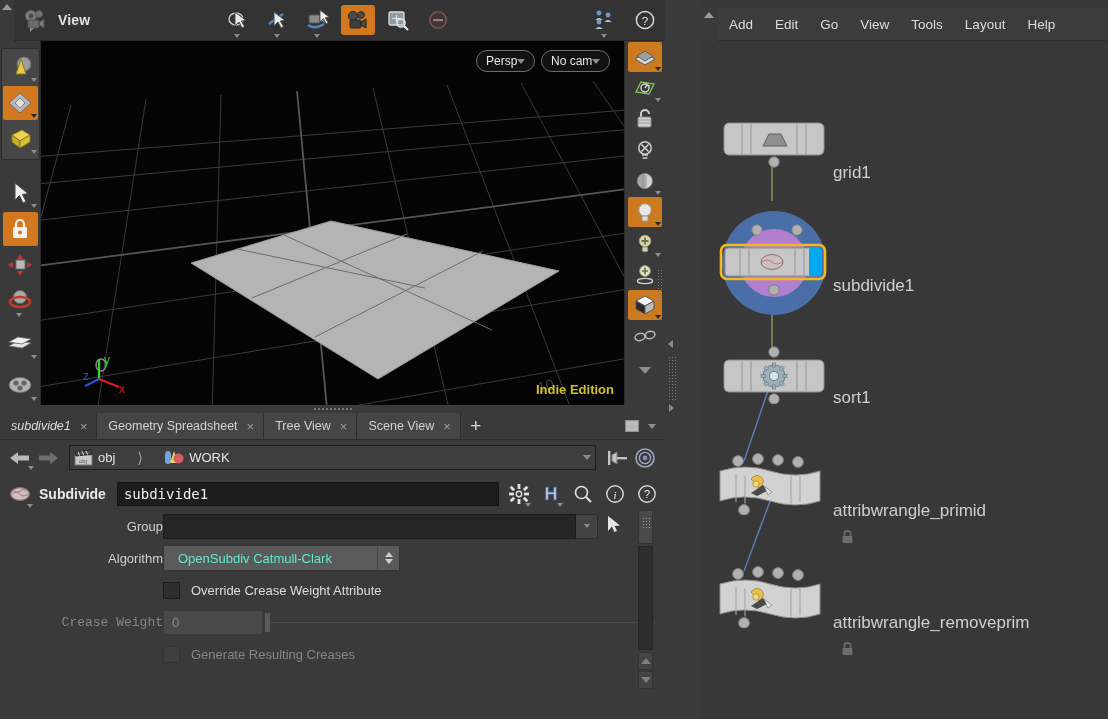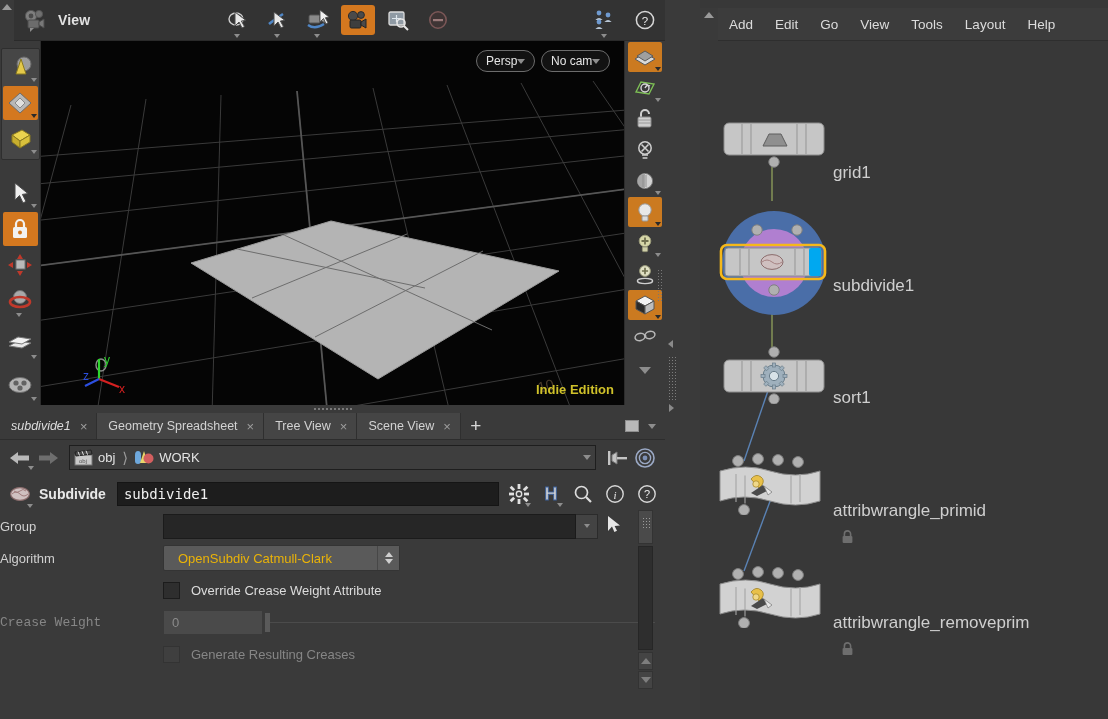--- a/index.html
+++ b/index.html
@@ -114,21 +114,21 @@
   .sq-ico{ width:14px;height:12px;background:#b9b9b9;border:1px solid #8e8e8e;}
 
   
   #pathbar{
     position:absolute; left:0; top:440px; width:665px; height:35px;
     background:#3a3a3a; display:flex; align-items:center; padding:0 6px;
   }
   .nav-arrow{ width:28px;height:24px;display:flex;align-items:center;justify-content:center;position:relative;}
   #path-field{
     flex:1; height:25px; margin:0 7px; background:#3e3e3e;
-    border:1px solid #1e1e1e; display:flex; align-items:center; padding:0 4px; gap:5px;
+    border:1px solid #1e1e1e; display:flex; align-items:center; padding:0 4px; gap:20px;
   }
   .path-seg{ display:flex; align-items:center; gap:5px; font-size:13px; color:#e4e4e4;}
   .path-sep{ color:#9a9a9a; font-size:15px; margin:0 2px; }
   #path-caret{ margin-left:auto; }
 
   
   #param-head{
     position:absolute; left:0; top:478px; width:665px; height:32px;
     background:#3a3a3a; display:flex; align-items:center; padding-left:8px; gap:7px;
   }
@@ -139,32 +139,32 @@
     display:flex; align-items:center; padding-left:6px;
   }
   .ph-ico{ width:25px;height:26px;display:flex;align-items:center;justify-content:center;position:relative;}
 
   
   #params{
     position:absolute; left:0; top:510px; width:665px; height:209px;
     background:#3a3a3a;
   }
   .prow{ display:flex; align-items:center; height:32px; padding-left:0; }
-  .plabel{ width:163px; font-size:13px; color:#d0d0d0; }
+  .plabel{ width:163px; text-align:right; font-size:13px; color:#d0d0d0; }
   .plabel.dim{ color:#868686;font-family:Liberation Mono, monospace; }
   .pfield{
     height:25px; background:#262626; border:1px solid #1b1b1b;
     display:flex; align-items:center; padding:0 5px; color:#ddd; font-size:13px;
   }
   .pdrop{ width:22px; height:25px; background:#434343; border:1px solid #2b2b2b; border-left:none;
     display:flex;align-items:center;justify-content:center;}
   .ptri{ margin-left:8px; }
   .combo{
     height:26px; width:237px; background:#5a5a5a; border:1px solid #343434; border-radius:2px;
-    display:flex; align-items:center; padding-left:14px; font-size:13px; color:#eab308;
+    display:flex; align-items:center; padding-left:14px; font-size:13px; color:#5eead4;
     position:relative;
   }
   .combo .spin{ position:absolute; right:0; top:0; width:22px; height:100%;
     background:#5a5a5a; border-left:1px solid #474747;
     display:flex; flex-direction:column; align-items:center; justify-content:center; gap:2px;}
   .spin-up{width:0;height:0;border-left:4px solid transparent;border-right:4px solid transparent;border-bottom:5px solid #cfcfcf;}
   .spin-dn{width:0;height:0;border-left:4px solid transparent;border-right:4px solid transparent;border-top:5px solid #cfcfcf;}
   #depth-val{ width:100px; height:27px; background:#262626; border:1px solid #151515;
     display:flex;align-items:center;padding-left:8px;font-size:14px;font-weight:bold;color:#fff;}
   #depth-slider{ position:relative; flex:1; height:27px; margin-left:5px; }

